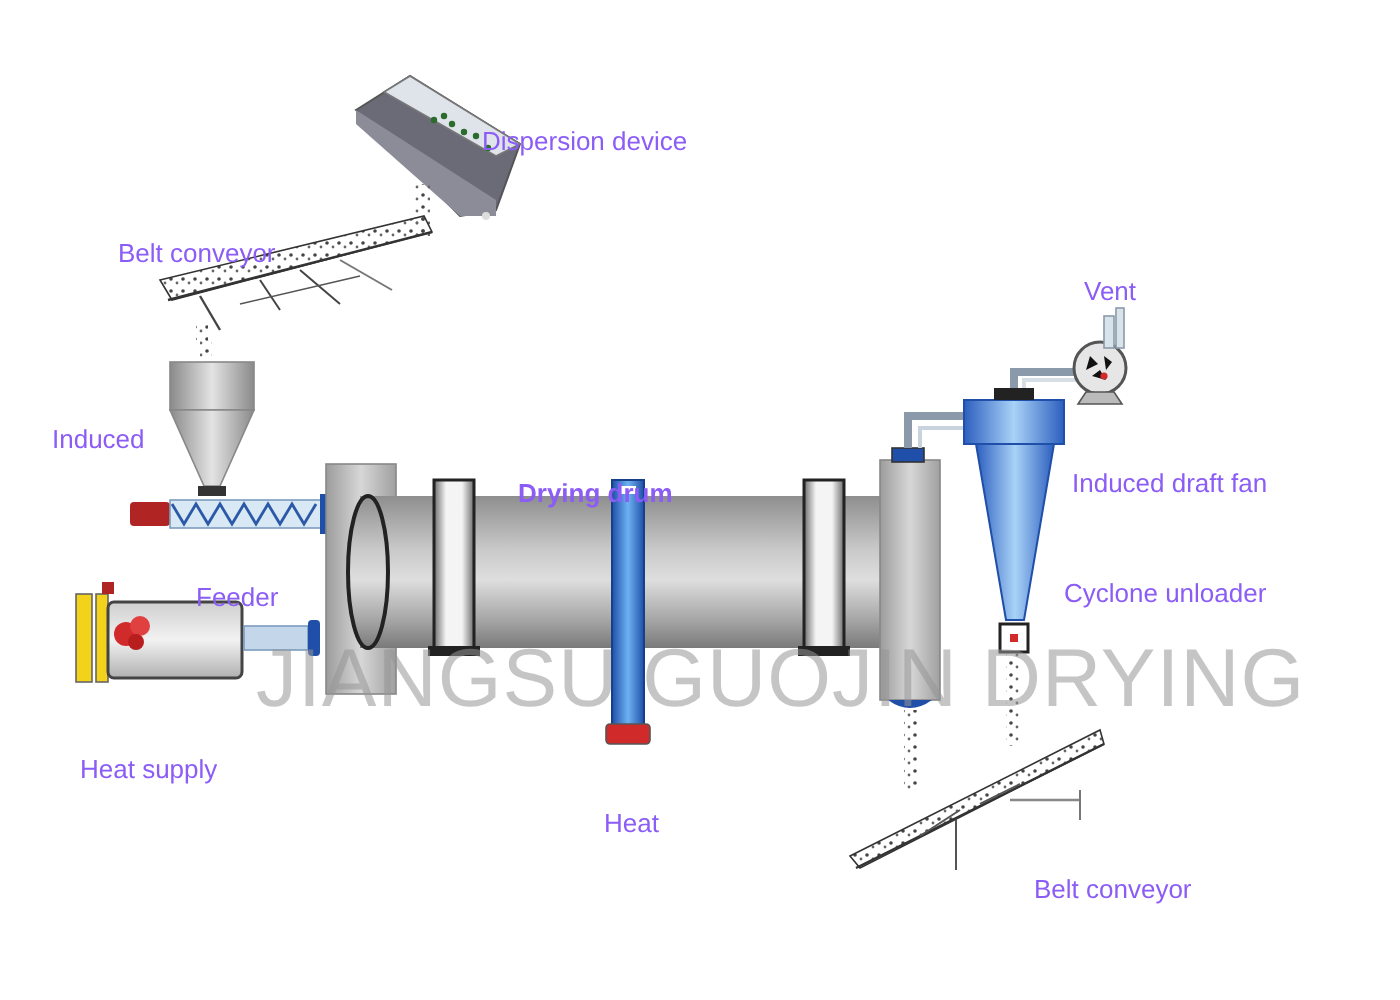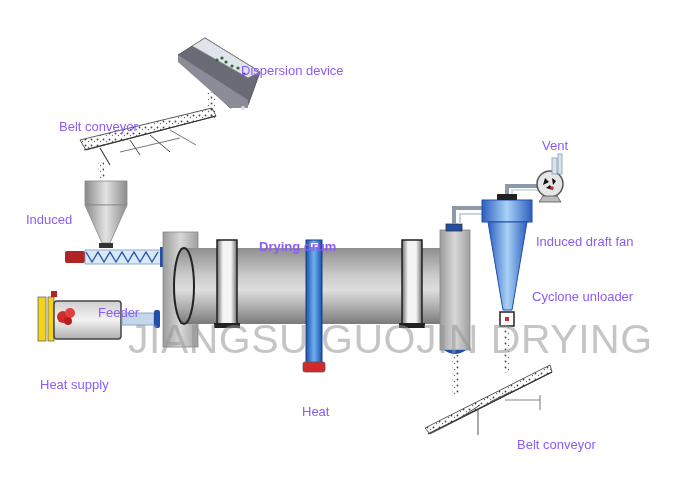--- a/index.html
+++ b/index.html
@@ -187,21 +187,21 @@
     <line x1="490" y1="402" x2="510" y2="392" stroke="#555" stroke-width="1"></line>
     <line x1="505" y1="400" x2="540" y2="400" stroke="#888" stroke-width="1.2"></line>
     <line x1="478" y1="410" x2="478" y2="435" stroke="#555" stroke-width="1"></line>
     <line x1="540" y1="395" x2="540" y2="410" stroke="#777" stroke-width="1"></line>
   </g>
 </svg>
 
 <div class="lbl" style="left:241px;top:40px;">Dispersion device</div>
 <div class="lbl" style="left:59px;top:96px;">Belt conveyor</div>
 <div class="lbl" style="left:26px;top:189px;">Induced</div>
-<div class="lbl" style="left:98px;top:282px;">Feeder</div>
+<div class="lbl" style="left:98px;top:268px;">Feeder</div>
 <div class="lbl" style="left:40px;top:354px;text-align:center;">Heat supply</div>
 <div class="lbl" style="left:259px;top:216px;font-weight:bold;">Drying drum</div>
 <div class="lbl" style="left:302px;top:381px;">Heat</div>
 <div class="lbl" style="left:542px;top:115px;text-align:center;">Vent</div>
 <div class="lbl" style="left:536px;top:211px;">Induced draft fan</div>
 <div class="lbl" style="left:532px;top:266px;">Cyclone unloader</div>
 <div class="lbl" style="left:517px;top:414px;">Belt conveyor</div>
 
 <div class="watermark">JIANGSU GUOJIN DRYING</div>
 

